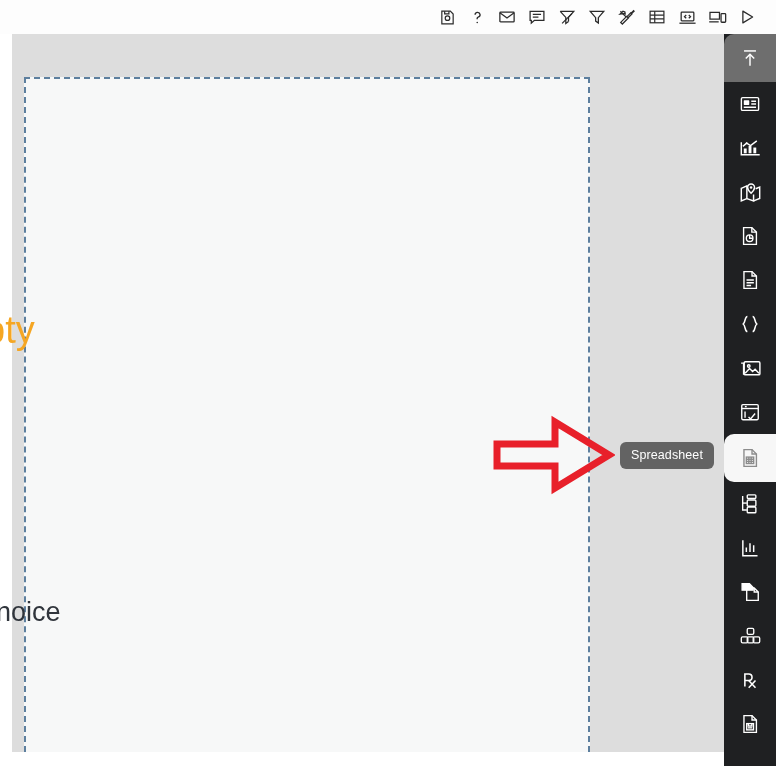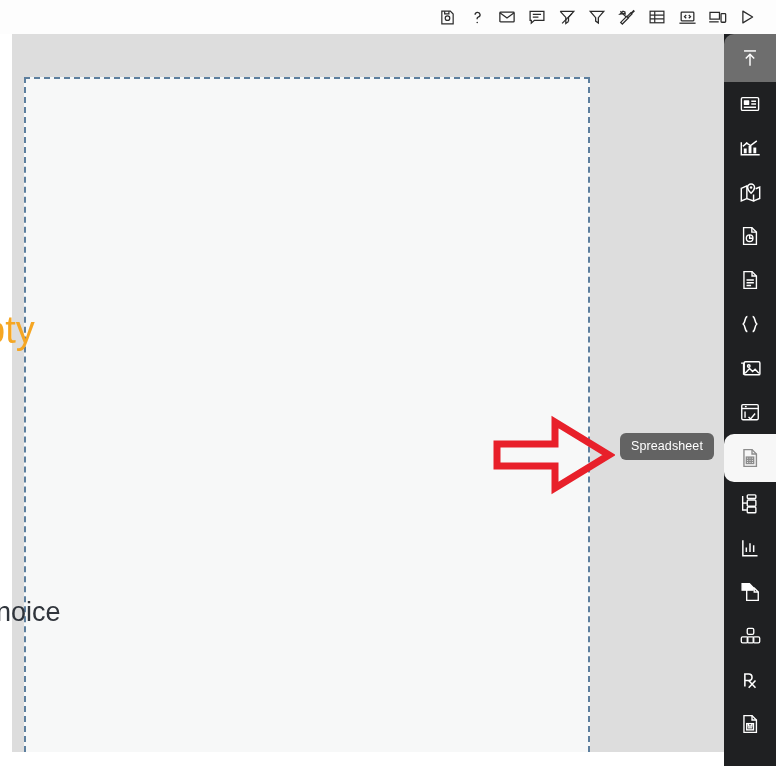--- a/index.html
+++ b/index.html
@@ -103,21 +103,21 @@
     background: #f7f7f7;
     color: #8c8c8c;
     border-top-left-radius: 10px;
     border-bottom-left-radius: 10px;
     height: 48px;
   }
 
   
   #tooltip {
     position: absolute;
-    left: 620px; top: 433px;
+    left: 620px; top: 442px;
     background: #636363;
     color: #ffffff;
     font-size: 12.5px;
     padding: 6px 11px 7px 11px;
     border-radius: 6px;
     letter-spacing: .1px;
     white-space: nowrap;
   }
 
   

